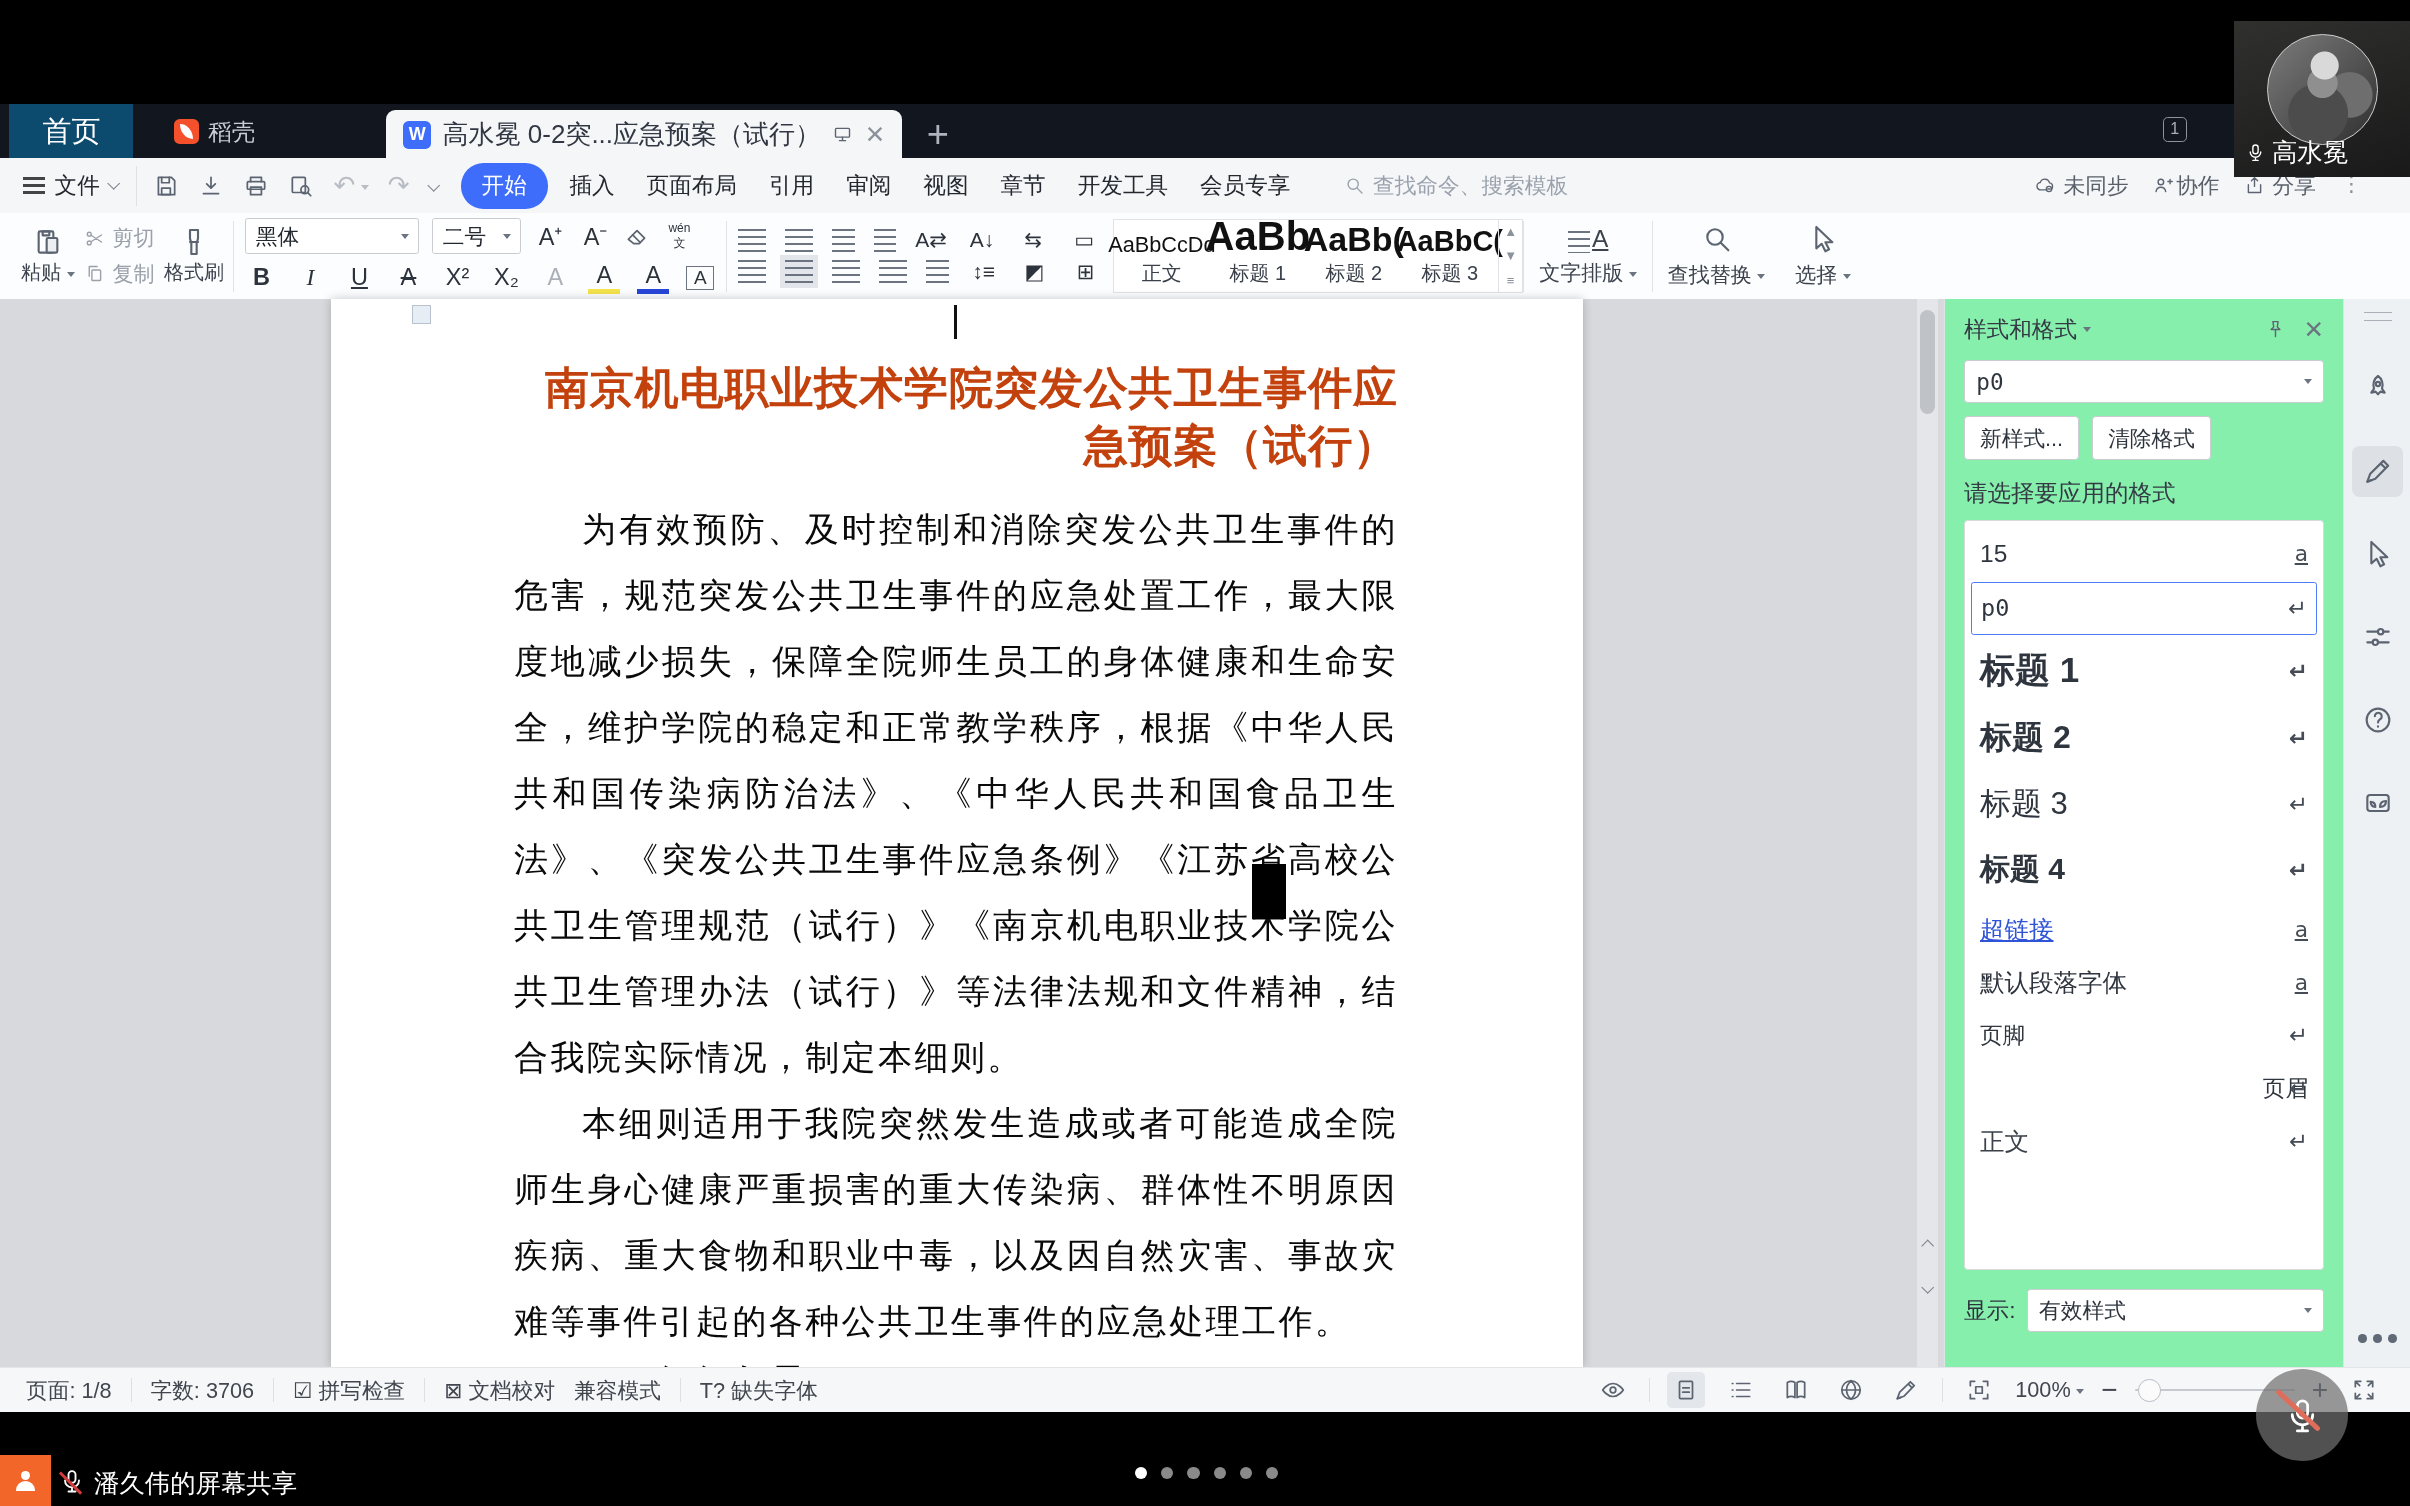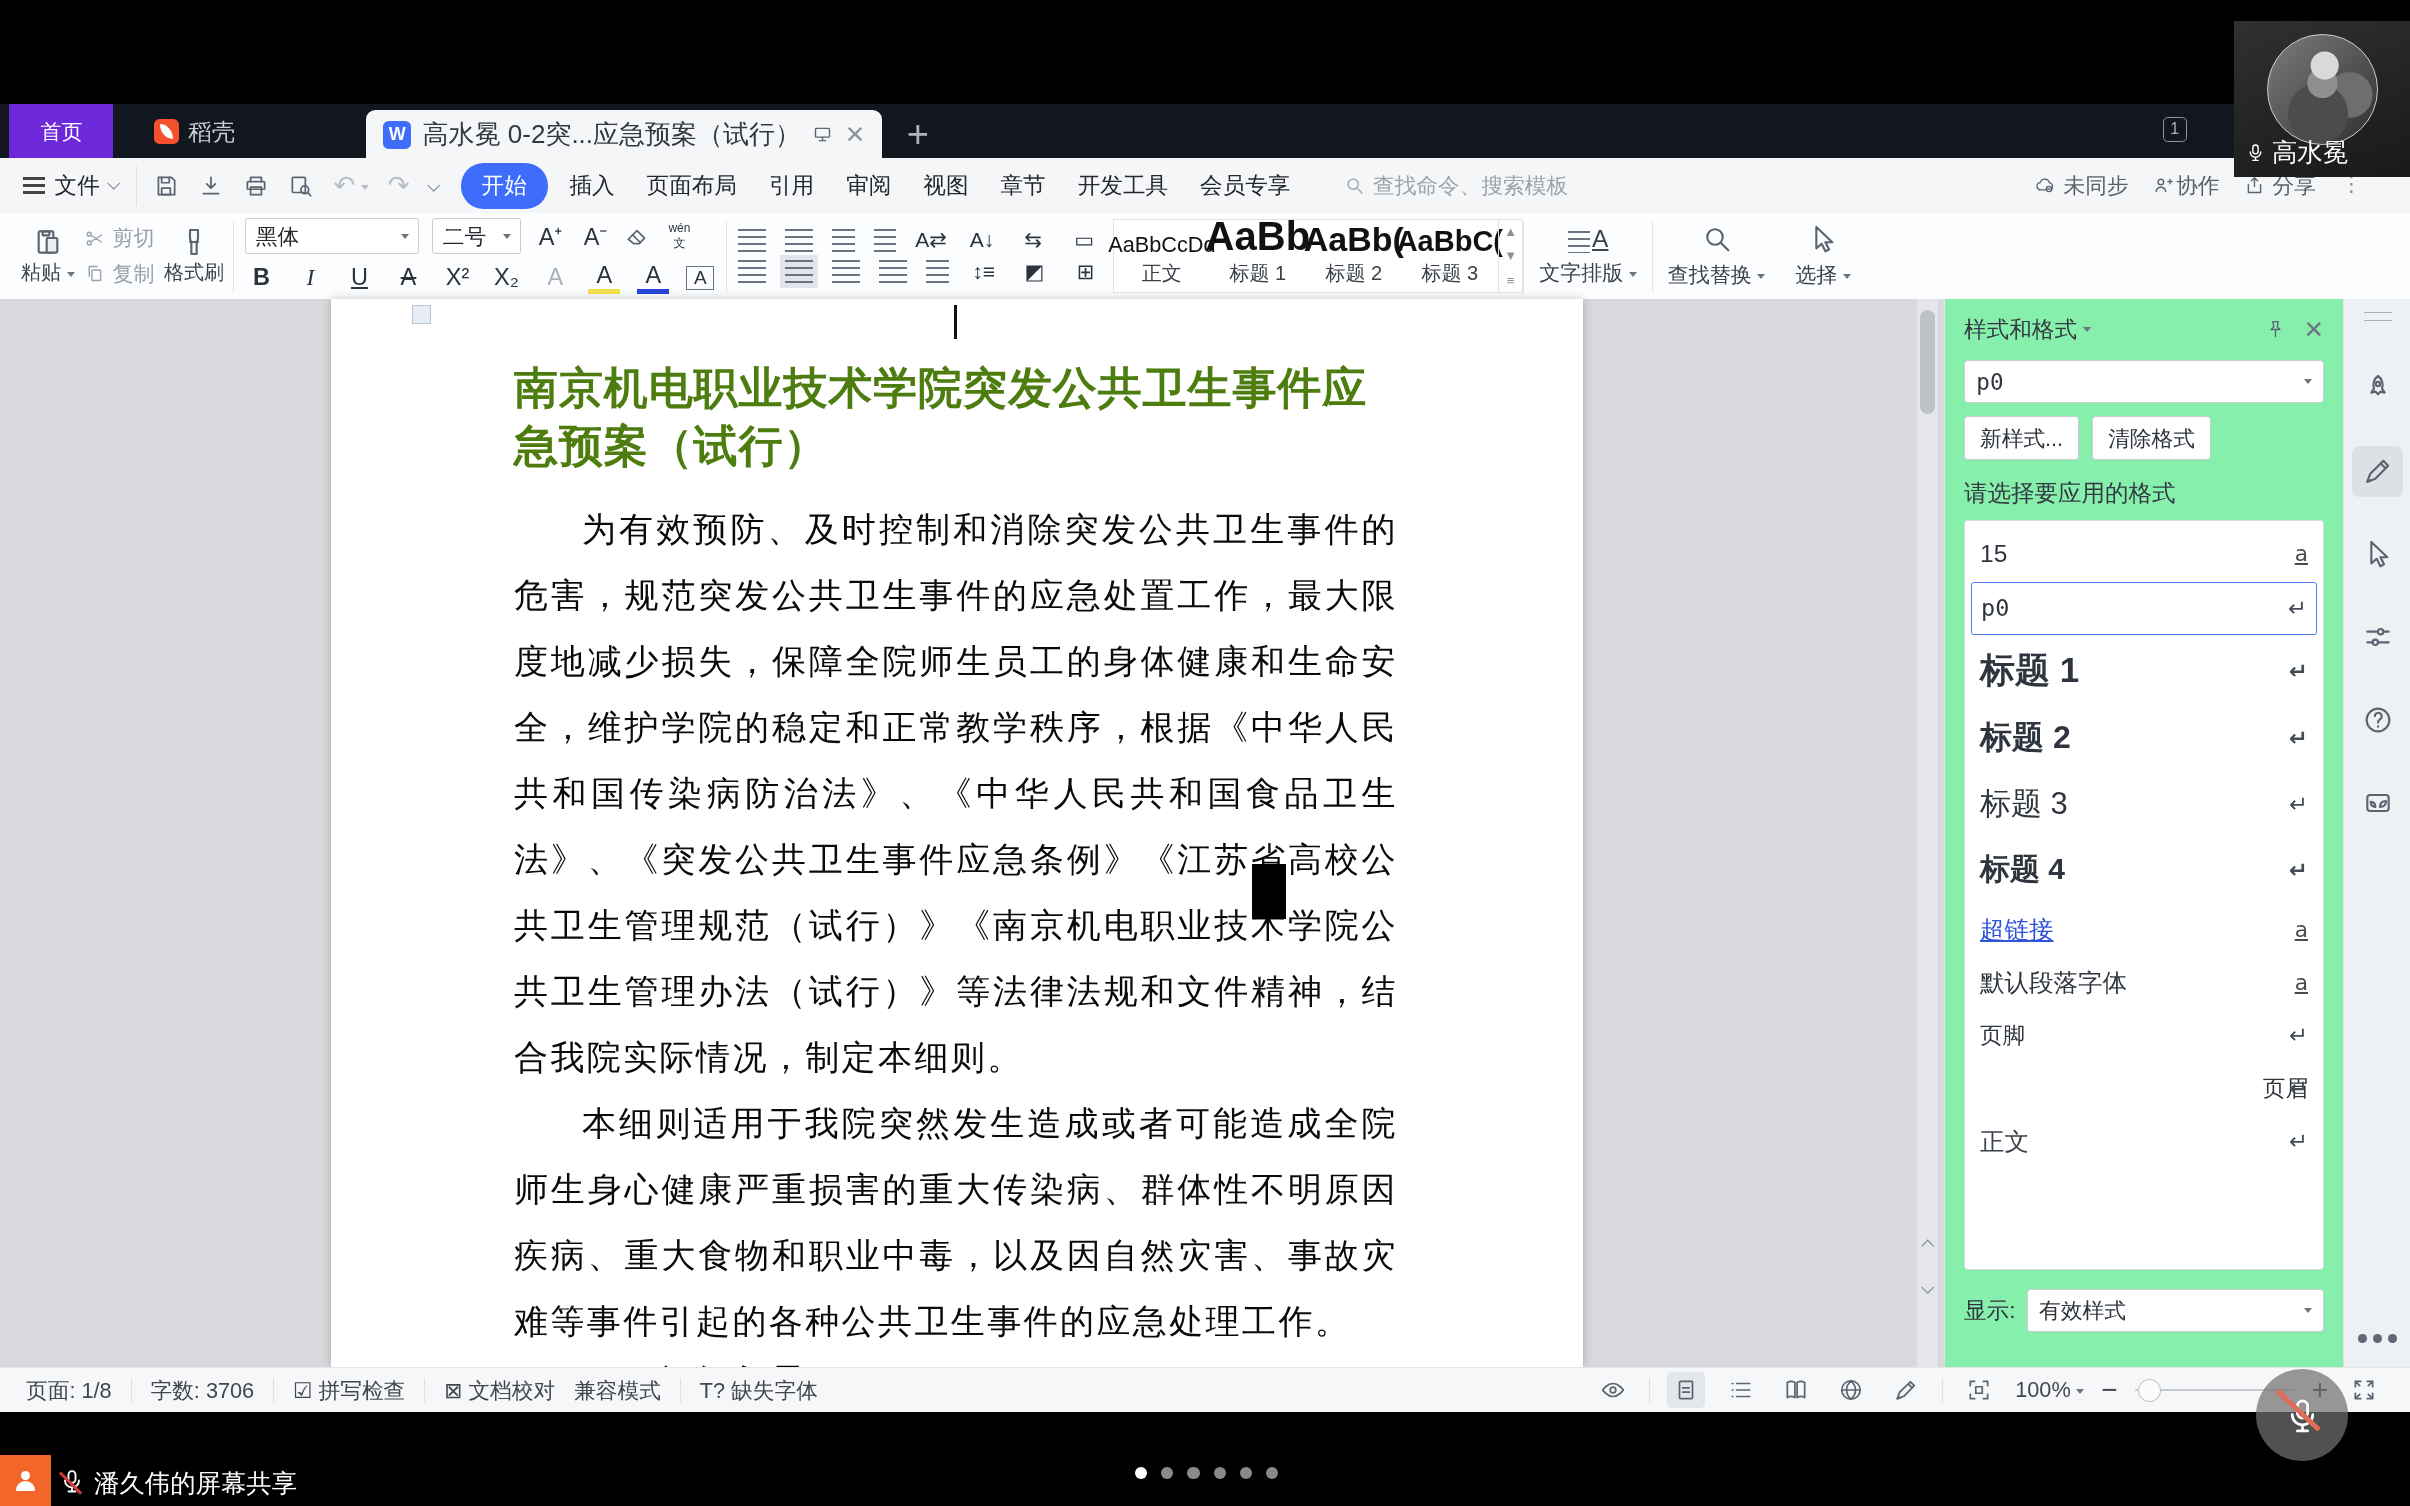--- a/index.html
+++ b/index.html
@@ -12,21 +12,21 @@
   .i.small{width:21px;height:21px}
   .i.big{width:32px;height:32px}
   .tri{display:inline-block;width:0;height:0;border-left:4.7px solid transparent;border-right:4.7px solid transparent;border-top:5.6px solid #6b7480;vertical-align:middle;margin-left:5.6px}
   .chev{display:inline-block;width:9.4px;height:9.4px;border-right:1.9px solid #7a828c;border-bottom:1.9px solid #7a828c}
   .chev.up{transform:rotate(-135deg)} .chev.down{transform:rotate(45deg)}
   .vdiv{width:0.9px;background:#dfe2e6;align-self:stretch;margin:7.5px 0}
   .stripes{width:28px;height:22.6px;background:repeating-linear-gradient(to bottom,#6b7480 0 2.3px,transparent 2.3px 7px)}
   .stripes.narrow{width:22.6px}
   
   .tabbar{left:0;top:104px;width:2411px;height:55px;background:#11161f;display:flex;align-items:flex-end}
-  .tab-home{width:104px;height:55px;background:#6d28d9;color:#fff;font-size:21px;display:flex;align-items:center;justify-content:center;margin-left:9.4px}
+  .tab-home{width:124px;height:55px;background:#0c4a6e;color:#fff;font-size:29px;display:flex;align-items:center;justify-content:center;margin-left:9.4px}
   .tab-docer{height:55px;color:#c8cdd6;font-size:23.5px;display:flex;align-items:center;gap:9.4px;padding:0 26px;margin-left:15px}
   .leafbadge{width:24.5px;height:24.5px;border-radius:5.6px;background:#f4502c;position:relative}
   .leafbadge:before{content:"";position:absolute;left:5.6px;top:4.7px;width:13px;height:15px;background:#fff;border-radius:0 100% 0 100%}
   .tab-doc{margin-left:105px;height:49px;background:#f5f6f8;border-radius:9.4px 9.4px 0 0;display:flex;align-items:center;gap:11.3px;padding:0 17px;min-width:273px}
   .wbadge{width:28px;height:28px;border-radius:5.6px;background:#3d6dfa;color:#fff;font-weight:bold;font-size:18px;display:flex;align-items:center;justify-content:center}
   .tab-doc .ttl{font-size:26px;color:#323843}
   .tab-plus{color:#aeb4bd;font-size:38px;margin-left:24.5px;line-height:49px}
   .winbadge{position:absolute;right:224px;top:13px;width:24.5px;height:24.5px;border:1.9px solid #8d949f;border-radius:4.7px;color:#aab0b9;font-size:16px;display:flex;align-items:center;justify-content:center}
   
   .menubar{left:0;top:158px;width:2411px;height:55px;background:#f5f6f8;display:flex;align-items:center;font-size:22.6px;color:#23272e}
@@ -47,21 +47,21 @@
   .fmtbtn{font-size:23.5px;color:#2d333c;width:32px;text-align:center}
   .gallery{display:flex;border:0.9px solid #e0e3e7;background:#fff;margin:5.6px 0;align-items:stretch}
   .gcell{width:96px;display:flex;flex-direction:column;align-items:center;justify-content:flex-end;padding:3.8px 1.9px;gap:0}
   .gcell .sample{line-height:1;color:#111}
   .gcell .glabel{font-size:20px;color:#3a414b;padding:3.8px 0 1.9px}
   .gside{width:24.5px;border-left:0.9px solid #e0e3e7;display:flex;flex-direction:column;align-items:center;justify-content:space-around;color:#8b929c;font-size:13px}
   .bigbtn{display:flex;flex-direction:column;align-items:center;justify-content:center;gap:5.6px;font-size:21px;color:#3c434d;padding:0 15px}
   
   .workspace{left:0;top:299px;width:2411px;height:1068px;background:#d7d9dc}
   .page{position:absolute;left:331px;top:0;width:1252px;height:1068px;background:#fff;box-shadow:0 0 9.4px rgba(0,0,0,.22);padding:56px 185px 0 183px}
-  .doctitle{font-size:44px;font-weight:bold;color:#4d7c0f;text-align:left;line-height:58px;letter-spacing:0.9px;margin-top:3.8px}
+  .doctitle{font-size:44px;font-weight:bold;color:#c2410c;text-align:right;line-height:58px;letter-spacing:0.9px;margin-top:3.8px}
   .docp{font-family:"DejaVu Serif","Liberation Serif",serif;font-size:34px;color:#0a0a0a;line-height:66px;text-align:justify;letter-spacing:2.4px;text-indent:2em;margin-top:21px}
   .docp.second{margin-top:0}
   .docheading{font-size:36px;font-weight:bold;color:#000;margin-top:5.6px;padding-left:68px;letter-spacing:1.9px}
   .caret{position:absolute;left:623px;top:5.6px;width:2.8px;height:34px;background:#111}
   .cursorblock{position:absolute;left:921px;top:565px;width:34px;height:55px;background:#000}
   .pagemark{position:absolute;left:81px;top:5.6px;width:19px;height:19px;background:#e7edf4;border:0.9px solid #b9c3cf}
   
   .vscroll{position:absolute;left:1917px;top:0;width:21px;height:1068px;background:#e4e6e9}
   .vthumb{position:absolute;left:2.8px;top:11.3px;width:15px;height:104px;border-radius:7.5px;background:#bfc3c8}
   .vnav{position:absolute;left:0;width:21px;display:flex;justify-content:center}

